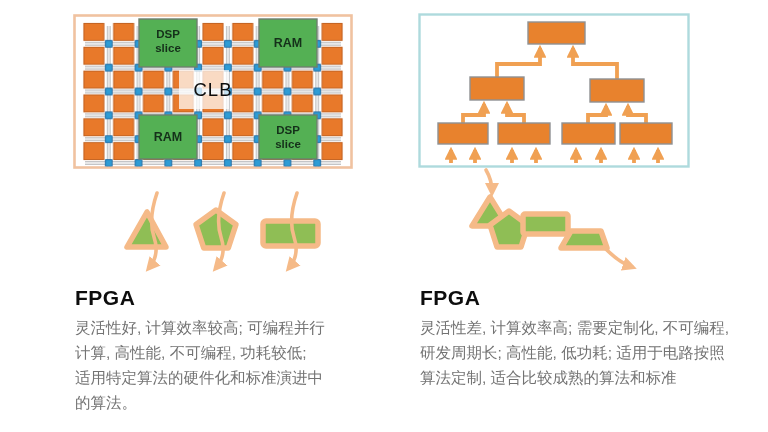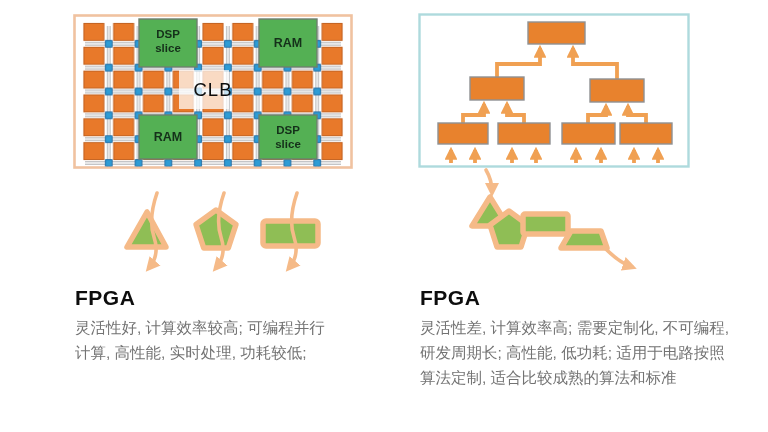--- a/index.html
+++ b/index.html
@@ -132,21 +132,23 @@
   <g stroke="#F5BA88" stroke-width="3.6" fill="none" stroke-linecap="round">
     <path d="M486,170 q6,10 6,22" marker-end="url(#ahP)"></path>
     <path d="M604,247 q14,15 28,20" marker-end="url(#ahP)"></path>
   </g>
 </svg>
 
 <div class="abs heading" style="left:75px;top:286px;text-align:center;">FPGA</div>
 
 <div class="abs desc" style="left:75px;top:315px;width:310px;">
   <div>灵活性好, 计算效率较高; 可编程并行</div>
-  <div>计算, 高性能, 实时处理, 功耗较低;</div>
+  <div>计算, 高性能, 不可编程, 功耗较低;</div>
+  <div>适用特定算法的硬件化和标准演进中</div>
+  <div>的算法。</div>
 </div>
 
 <div class="abs heading" style="left:420px;top:286px;">FPGA</div>
 
 <div class="abs desc" style="left:420px;top:315px;width:352px;">
   <div>灵活性差, 计算效率高; 需要定制化, 不可编程,</div>
   <div>研发周期长; 高性能, 低功耗; 适用于电路按照</div>
   <div>算法定制, 适合比较成熟的算法和标准</div>
 </div>
 

